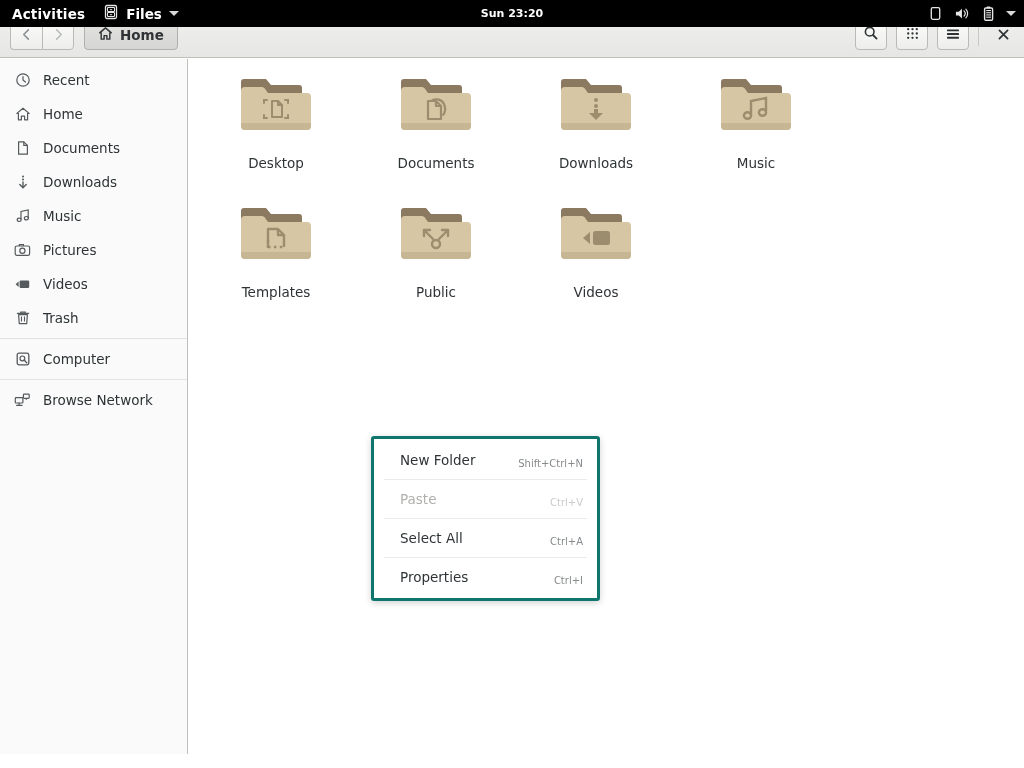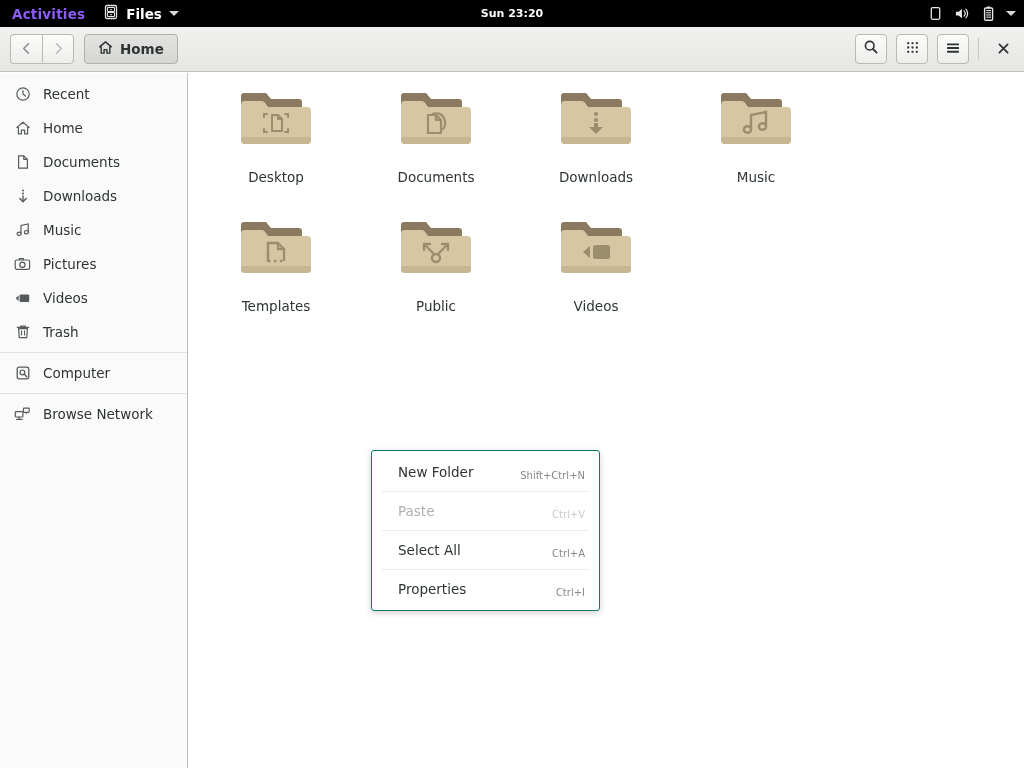--- a/index.html
+++ b/index.html
@@ -17,21 +17,21 @@
     background: #000000;
     color: #e6e6e6;
     display: flex; align-items: center;
     font-size: 13.5px;
     z-index: 50;
   }
   .tb-left { display: flex; align-items: center; height: 27px; }
   .tb-activities {
     padding: 0 10px 0 12px; height: 27px;
     display: flex; align-items: center;
-    font-weight: bold; font-size: 13.5px; color: #8b5cf6;
+    font-weight: bold; font-size: 13.5px; color: #ffffff;
     letter-spacing: .2px;
   }
   .tb-app {
     display: flex; align-items: center; gap: 7px;
     padding: 0 8px; height: 27px;
     font-weight: bold; font-size: 13.5px; color: #ffffff;
   }
   .tb-clock {
     position: absolute; left: 0; right: 0; top: 0;
     height: 27px; line-height: 27px;
@@ -46,21 +46,21 @@
   .tb-right svg { display: block; }
   .caret-down {
     width: 0; height: 0;
     border-left: 5px solid transparent;
     border-right: 5px solid transparent;
     border-top: 5px solid #d8d8d8;
   }
 
   
   #window {
-    position: absolute; top: 27px; left: 0;
+    position: absolute; top: 13px; left: 0;
     width: 1024px; height: 741px;
     background: #ffffff;
   }
   #headerbar {
     position: relative;
     height: 45px; width: 100%;
     background: linear-gradient(to bottom, #f1f1f0 0%, #ebebea 50%, #e6e6e4 100%);
     border-bottom: 1px solid #bfbfbc;
     display: flex; align-items: center;
     padding: 0 10px;
@@ -155,21 +155,21 @@
     text-align: center; line-height: 16px;
     max-width: 150px;
   }
 
   
   #ctxmenu {
     position: absolute;
     left: 183px; top: 377px;
     width: 229px;
     background: #ffffff;
-    border: 1px solid #0f766e;
+    border: 3px solid #0f766e;
     border-radius: 3px;
     box-shadow: 0 2px 7px rgba(0,0,0,0.18);
     padding: 2px 0;
     z-index: 30;
   }
   .mi {
     height: 38px;
     display: flex; align-items: center;
     padding: 0 14px 0 26px;
     font-size: 13.5px; color: #2e3436;

